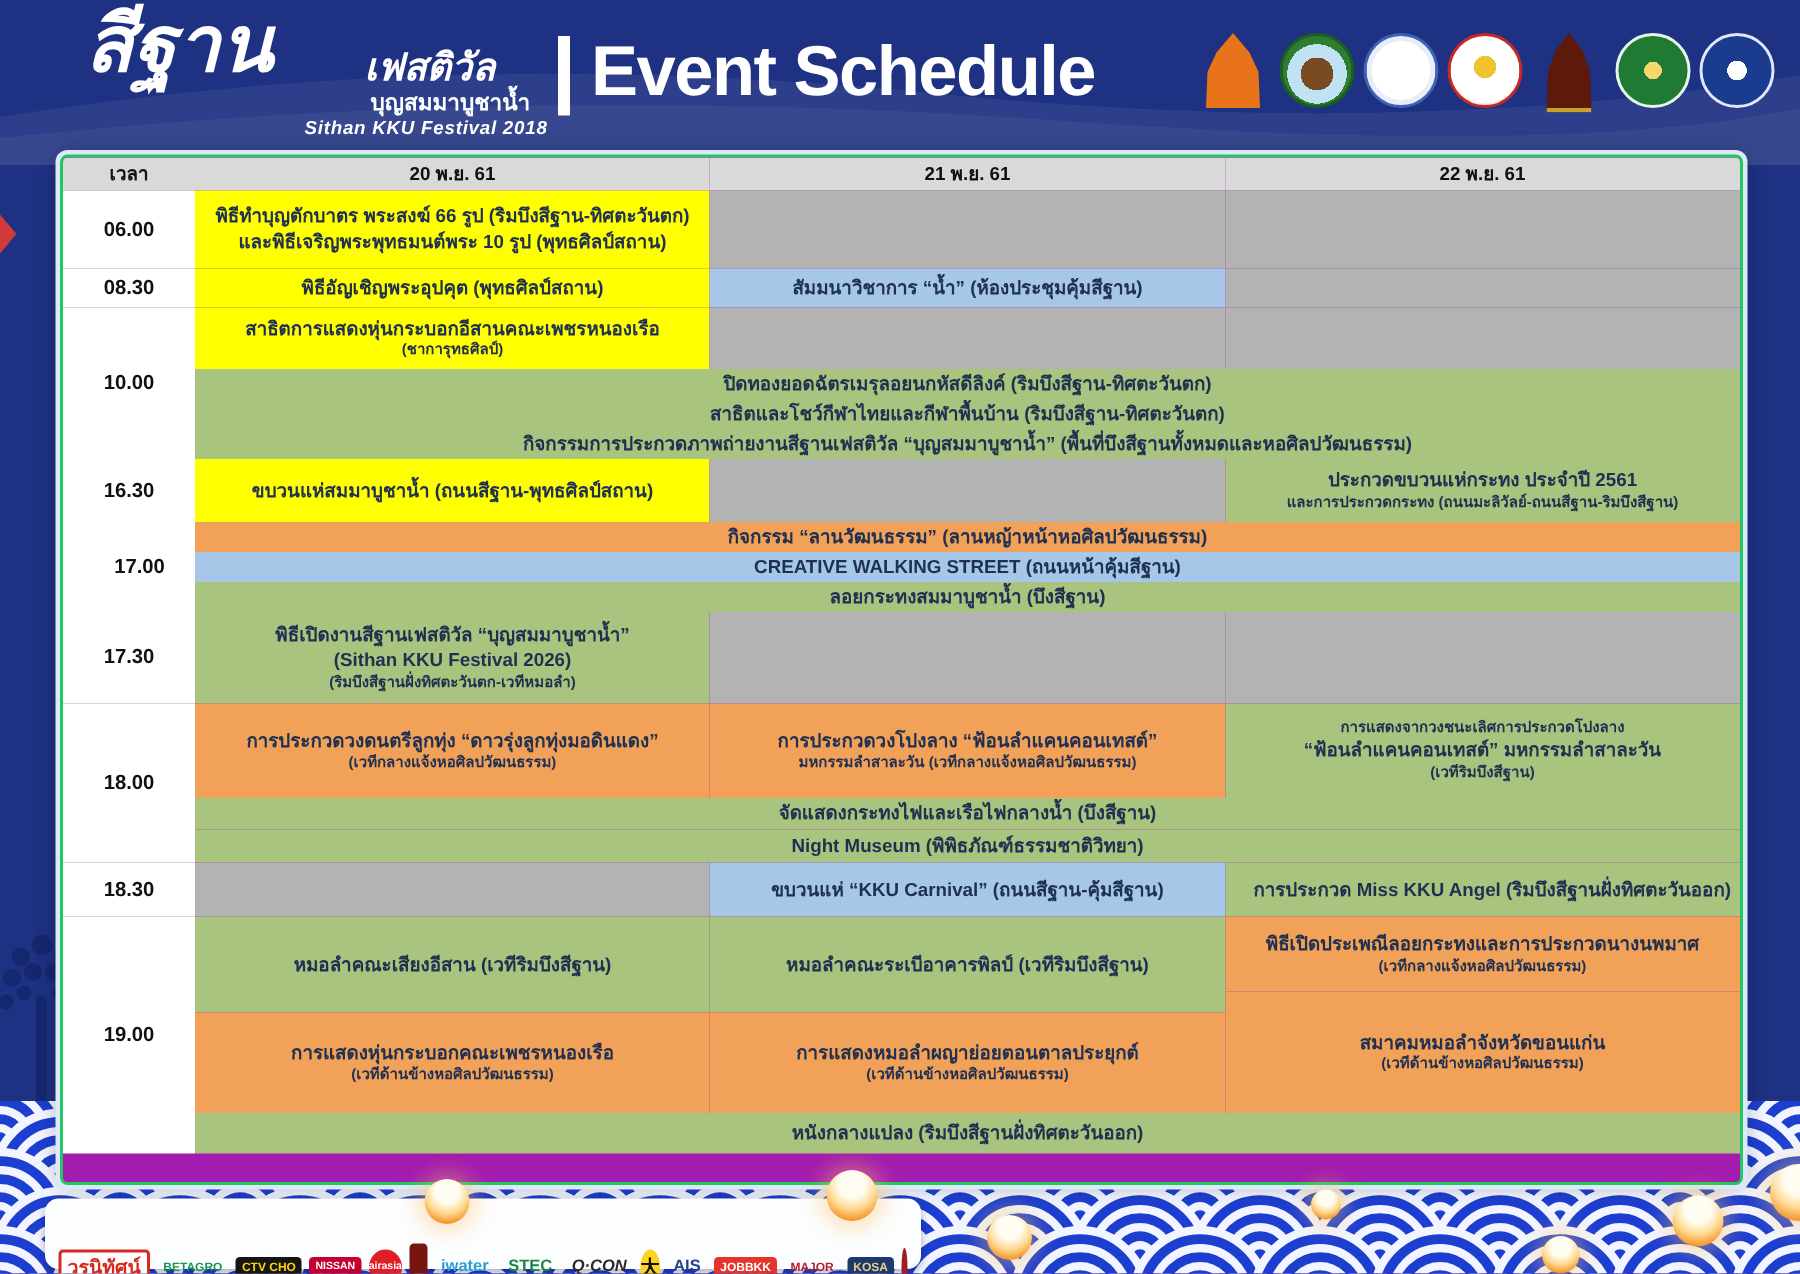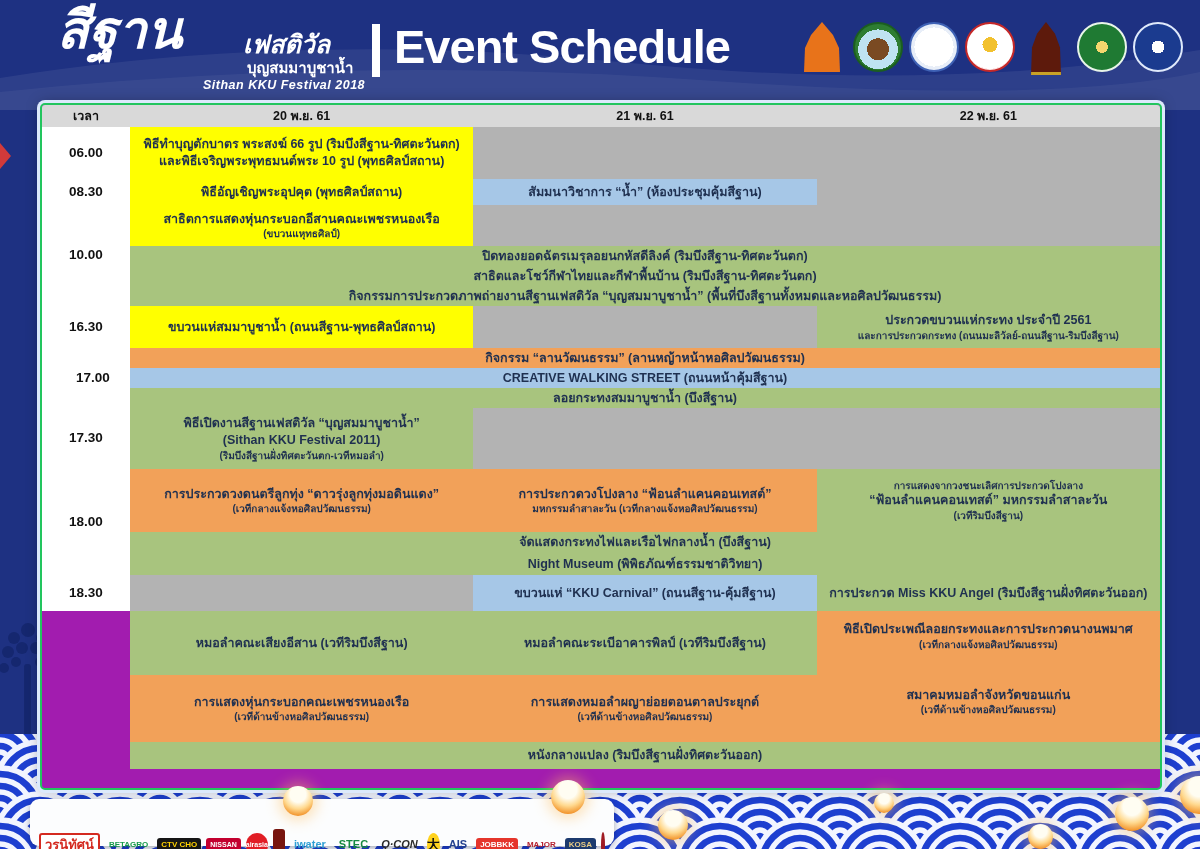--- a/index.html
+++ b/index.html
@@ -137,36 +137,39 @@
     </div>
     <div class="cell c-white" style="grid-area: 12 / 1;">
       <div class="ln">17.30</div>
     </div>
     <div class="cell c-white" style="grid-area: 13 / 1 / span 3;">
       <div class="ln">18.00</div>
     </div>
     <div class="cell c-white" style="grid-area: 16 / 1;">
       <div class="ln">18.30</div>
     </div>
+    <div class="cell c-white" style="grid-area: 17 / 1 / span 4;">
+      <div class="ln">19.00</div>
+    </div>
     <div class="cell c-yellow" style="grid-area: 2 / 2;">
       <div class="ln">พิธีทำบุญตักบาตร พระสงฆ์ 66 รูป (ริมบึงสีฐาน-ทิศตะวันตก)</div>
       <div class="ln">และพิธีเจริญพระพุทธมนต์พระ 10 รูป (พุทธศิลป์สถาน)</div>
     </div>
     <div class="cell c-gray" style="grid-area: 2 / 3;"></div>
     <div class="cell c-gray" style="grid-area: 2 / 4;"></div>
     <div class="cell c-yellow" style="grid-area: 3 / 2;">
       <div class="ln">พิธีอัญเชิญพระอุปคุต (พุทธศิลป์สถาน)</div>
     </div>
     <div class="cell c-blue" style="grid-area: 3 / 3;">
       <div class="ln">สัมมนาวิชาการ “น้ำ” (ห้องประชุมคุ้มสีฐาน)</div>
     </div>
     <div class="cell c-gray" style="grid-area: 3 / 4;"></div>
     <div class="cell c-yellow" style="grid-area: 4 / 2;">
       <div class="ln">สาธิตการแสดงหุ่นกระบอกอีสานคณะเพชรหนองเรือ</div>
-      <div class="ln sm">(ขบวนแหุทธศิลป์)</div>
+      <div class="ln sm">(ชาการุทธศิลป์)</div>
     </div>
     <div class="cell c-gray" style="grid-area: 4 / 3;"></div>
     <div class="cell c-gray" style="grid-area: 4 / 4;"></div>
     <div class="cell c-green" style="grid-area: 5 / 2 / auto / span 3;">
       <div class="ln">ปิดทองยอดฉัตรเมรุลอยนกหัสดีลิงค์ (ริมบึงสีฐาน-ทิศตะวันตก)</div>
     </div>
     <div class="cell c-green" style="grid-area: 6 / 2 / auto / span 3;">
       <div class="ln">สาธิตและโชว์กีฬาไทยและกีฬาพื้นบ้าน (ริมบึงสีฐาน-ทิศตะวันตก)</div>
     </div>
     <div class="cell c-green" style="grid-area: 7 / 2 / auto / span 3;">
@@ -184,21 +187,21 @@
       <div class="ln">กิจกรรม “ลานวัฒนธรรม” (ลานหญ้าหน้าหอศิลปวัฒนธรรม)</div>
     </div>
     <div class="cell c-blue" style="grid-area: 10 / 2 / auto / span 3;">
       <div class="ln">CREATIVE WALKING STREET (ถนนหน้าคุ้มสีฐาน)</div>
     </div>
     <div class="cell c-green" style="grid-area: 11 / 2 / auto / span 3;">
       <div class="ln">ลอยกระทงสมมาบูชาน้ำ (บึงสีฐาน)</div>
     </div>
     <div class="cell c-green" style="grid-area: 12 / 2;">
       <div class="ln">พิธีเปิดงานสีฐานเฟสติวัล “บุญสมมาบูชาน้ำ”</div>
-      <div class="ln">(Sithan KKU Festival 2011)</div>
+      <div class="ln">(Sithan KKU Festival 2026)</div>
       <div class="ln sm">(ริมบึงสีฐานฝั่งทิศตะวันตก-เวทีหมอลำ)</div>
     </div>
     <div class="cell c-gray" style="grid-area: 12 / 3;"></div>
     <div class="cell c-gray" style="grid-area: 12 / 4;"></div>
     <div class="cell c-orange" style="grid-area: 13 / 2;">
       <div class="ln">การประกวดวงดนตรีลูกทุ่ง “ดาวรุ่งลูกทุ่งมอดินแดง”</div>
       <div class="ln sm">(เวทีกลางแจ้งหอศิลปวัฒนธรรม)</div>
     </div>
     <div class="cell c-orange" style="grid-area: 13 / 3;">
       <div class="ln">การประกวดวงโปงลาง “ฟ้อนลำแคนคอนเทสต์”</div>
@@ -212,21 +215,21 @@
     <div class="cell c-green" style="grid-area: 14 / 2 / auto / span 3;">
       <div class="ln">จัดแสดงกระทงไฟและเรือไฟกลางน้ำ (บึงสีฐาน)</div>
     </div>
     <div class="cell c-green" style="grid-area: 15 / 2 / auto / span 3;">
       <div class="ln">Night Museum (พิพิธภัณฑ์ธรรมชาติวิทยา)</div>
     </div>
     <div class="cell c-gray" style="grid-area: 16 / 2;"></div>
     <div class="cell c-blue" style="grid-area: 16 / 3;">
       <div class="ln">ขบวนแห่ “KKU Carnival” (ถนนสีฐาน-คุ้มสีฐาน)</div>
     </div>
-    <div class="cell c-green" style="grid-area: 16 / 4;">
+    <div class="cell c-green" style="grid-area: 16 / 4; align-items: flex-end;">
       <div class="ln">การประกวด Miss KKU Angel (ริมบึงสีฐานฝั่งทิศตะวันออก)</div>
     </div>
     <div class="cell c-green" style="grid-area: 17 / 2 / span 2;">
       <div class="ln">หมอลำคณะเสียงอีสาน (เวทีริมบึงสีฐาน)</div>
     </div>
     <div class="cell c-green" style="grid-area: 17 / 3 / span 2;">
       <div class="ln">หมอลำคณะระเบีอาคารพิลป์ (เวทีริมบึงสีฐาน)</div>
     </div>
     <div class="cell c-orange" style="grid-area: 17 / 4;">
       <div class="ln">พิธีเปิดประเพณีลอยกระทงและการประกวดนางนพมาศ</div>

